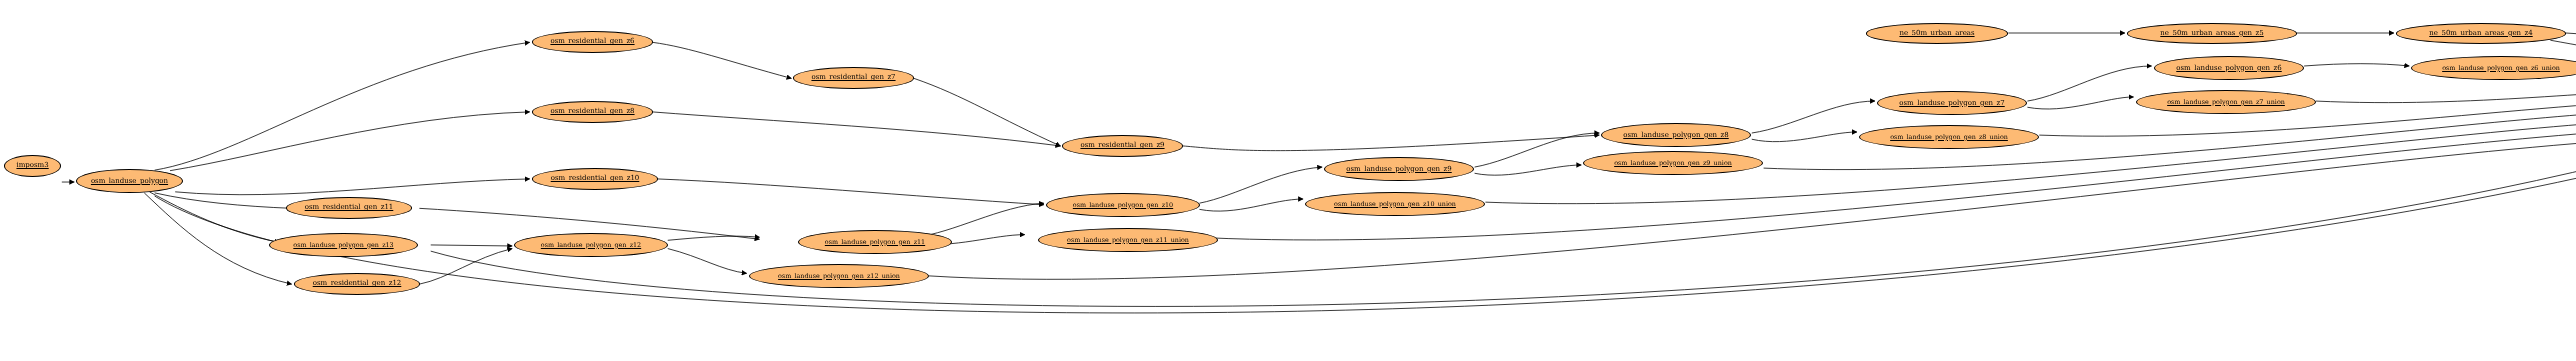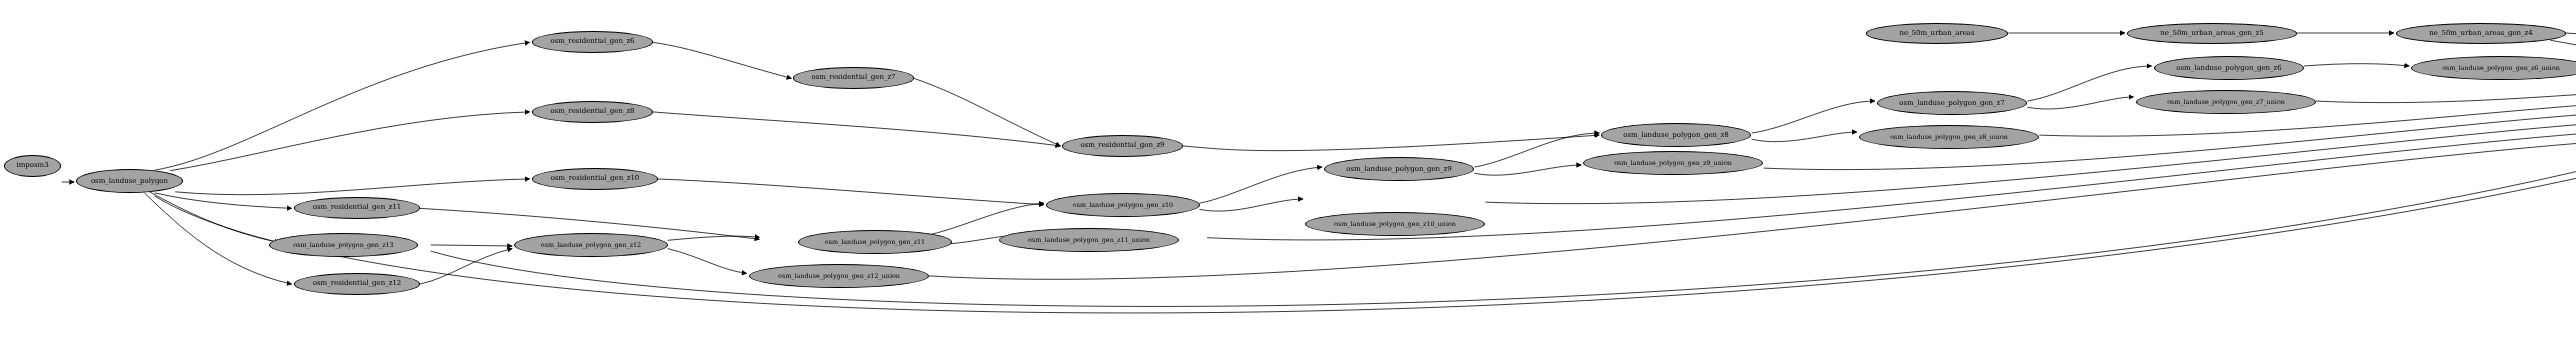--- a/index.html
+++ b/index.html
@@ -24,27 +24,28 @@
     pointer-events: none;
   }
   .node {
     position: absolute;
     display: flex;
     align-items: center;
     justify-content: center;
     box-sizing: border-box;
     border: 0.7px solid #000000;
     border-radius: 50%;
-    background: #a3a3a3;
+    background: #fdba74;
     color: #000000;
     white-space: nowrap;
     font-family: "DejaVu Serif", serif;
     font-size: 7px;
     line-height: 1;
     z-index: 5;
+    text-decoration: underline;
   }
   .node-small {
     font-size: 6.4px;
   }
 </style>
 </head>
 <body>
 
 <div id="canvas">
 
@@ -107,30 +108,30 @@
   </svg>
 
   <div id="nodes-layer">
       <div class="node" style="left: 4.1px; top: 155px; width: 57px; height: 21.6px;">imposm3</div>
       <div class="node" style="left: 76px; top: 169px; width: 107px; height: 24px;">osm_landuse_polygon</div>
       <div class="node" style="left: 532px; top: 31px; width: 121px; height: 21.6px;">osm_residential_gen_z6</div>
       <div class="node" style="left: 793px; top: 67px; width: 121px; height: 21.6px;">osm_residential_gen_z7</div>
       <div class="node" style="left: 532px; top: 101px; width: 121px; height: 21.6px;">osm_residential_gen_z8</div>
       <div class="node" style="left: 1062px; top: 135px; width: 121px; height: 21.6px;">osm_residential_gen_z9</div>
       <div class="node" style="left: 532px; top: 168px; width: 126px; height: 21.6px;">osm_residential_gen_z10</div>
-      <div class="node" style="left: 294px; top: 197px; width: 126px; height: 21.6px;">osm_residential_gen_z11</div>
+      <div class="node" style="left: 286px; top: 197px; width: 126px; height: 21.6px;">osm_residential_gen_z11</div>
       <div class="node node-small" style="left: 269px; top: 233px; width: 149px; height: 24px;">osm_landuse_polygon_gen_z13</div>
       <div class="node" style="left: 294px; top: 273px; width: 126px; height: 21.6px;">osm_residential_gen_z12</div>
       <div class="node node-small" style="left: 514px; top: 233px; width: 154px; height: 24px;">osm_landuse_polygon_gen_z12</div>
       <div class="node node-small" style="left: 798px; top: 230px; width: 154px; height: 24px;">osm_landuse_polygon_gen_z11</div>
       <div class="node node-small" style="left: 749px; top: 264px; width: 180px; height: 24px;">osm_landuse_polygon_gen_z12_union</div>
       <div class="node node-small" style="left: 1046px; top: 193px; width: 154px; height: 24px;">osm_landuse_polygon_gen_z10</div>
-      <div class="node node-small" style="left: 999px; top: 228px; width: 180px; height: 24px;">osm_landuse_polygon_gen_z11_union</div>
+      <div class="node node-small" style="left: 1038px; top: 228px; width: 180px; height: 24px;">osm_landuse_polygon_gen_z11_union</div>
       <div class="node" style="left: 1324px; top: 157px; width: 150px; height: 24px; text-align: center;">osm_landuse_polygon_gen_z9</div>
-      <div class="node node-small" style="left: 1305px; top: 192px; width: 180px; height: 24px; margin-top: 20px;">osm_landuse_polygon_gen_z10_union</div>
+      <div class="node node-small" style="left: 1305px; top: 192px; width: 180px; height: 24px;">osm_landuse_polygon_gen_z10_union</div>
       <div class="node" style="left: 1601px; top: 123px; width: 150px; height: 24px;">osm_landuse_polygon_gen_z8</div>
       <div class="node node-small" style="left: 1583px; top: 151px; width: 180px; height: 24px;">osm_landuse_polygon_gen_z9_union</div>
       <div class="node" style="left: 1877px; top: 91px; width: 150px; height: 24px;">osm_landuse_polygon_gen_z7</div>
       <div class="node node-small" style="left: 1859px; top: 125px; width: 180px; height: 24px;">osm_landuse_polygon_gen_z8_union</div>
       <div class="node" style="left: 2154px; top: 56px; width: 150px; height: 24px;">osm_landuse_polygon_gen_z6</div>
       <div class="node node-small" style="left: 2136px; top: 90px; width: 180px; height: 24px;">osm_landuse_polygon_gen_z7_union</div>
       <div class="node node-small" style="left: 2411px; top: 56px; width: 180px; height: 24px;">osm_landuse_polygon_gen_z6_union</div>
       <div class="node" style="left: 1866px; top: 23px; width: 142px; height: 20.6px;">ne_50m_urban_areas</div>
       <div class="node" style="left: 2127px; top: 23px; width: 170px; height: 20.6px;">ne_50m_urban_areas_gen_z5</div>
       <div class="node" style="left: 2396px; top: 23px; width: 170px; height: 20.6px;">ne_50m_urban_areas_gen_z4</div>

